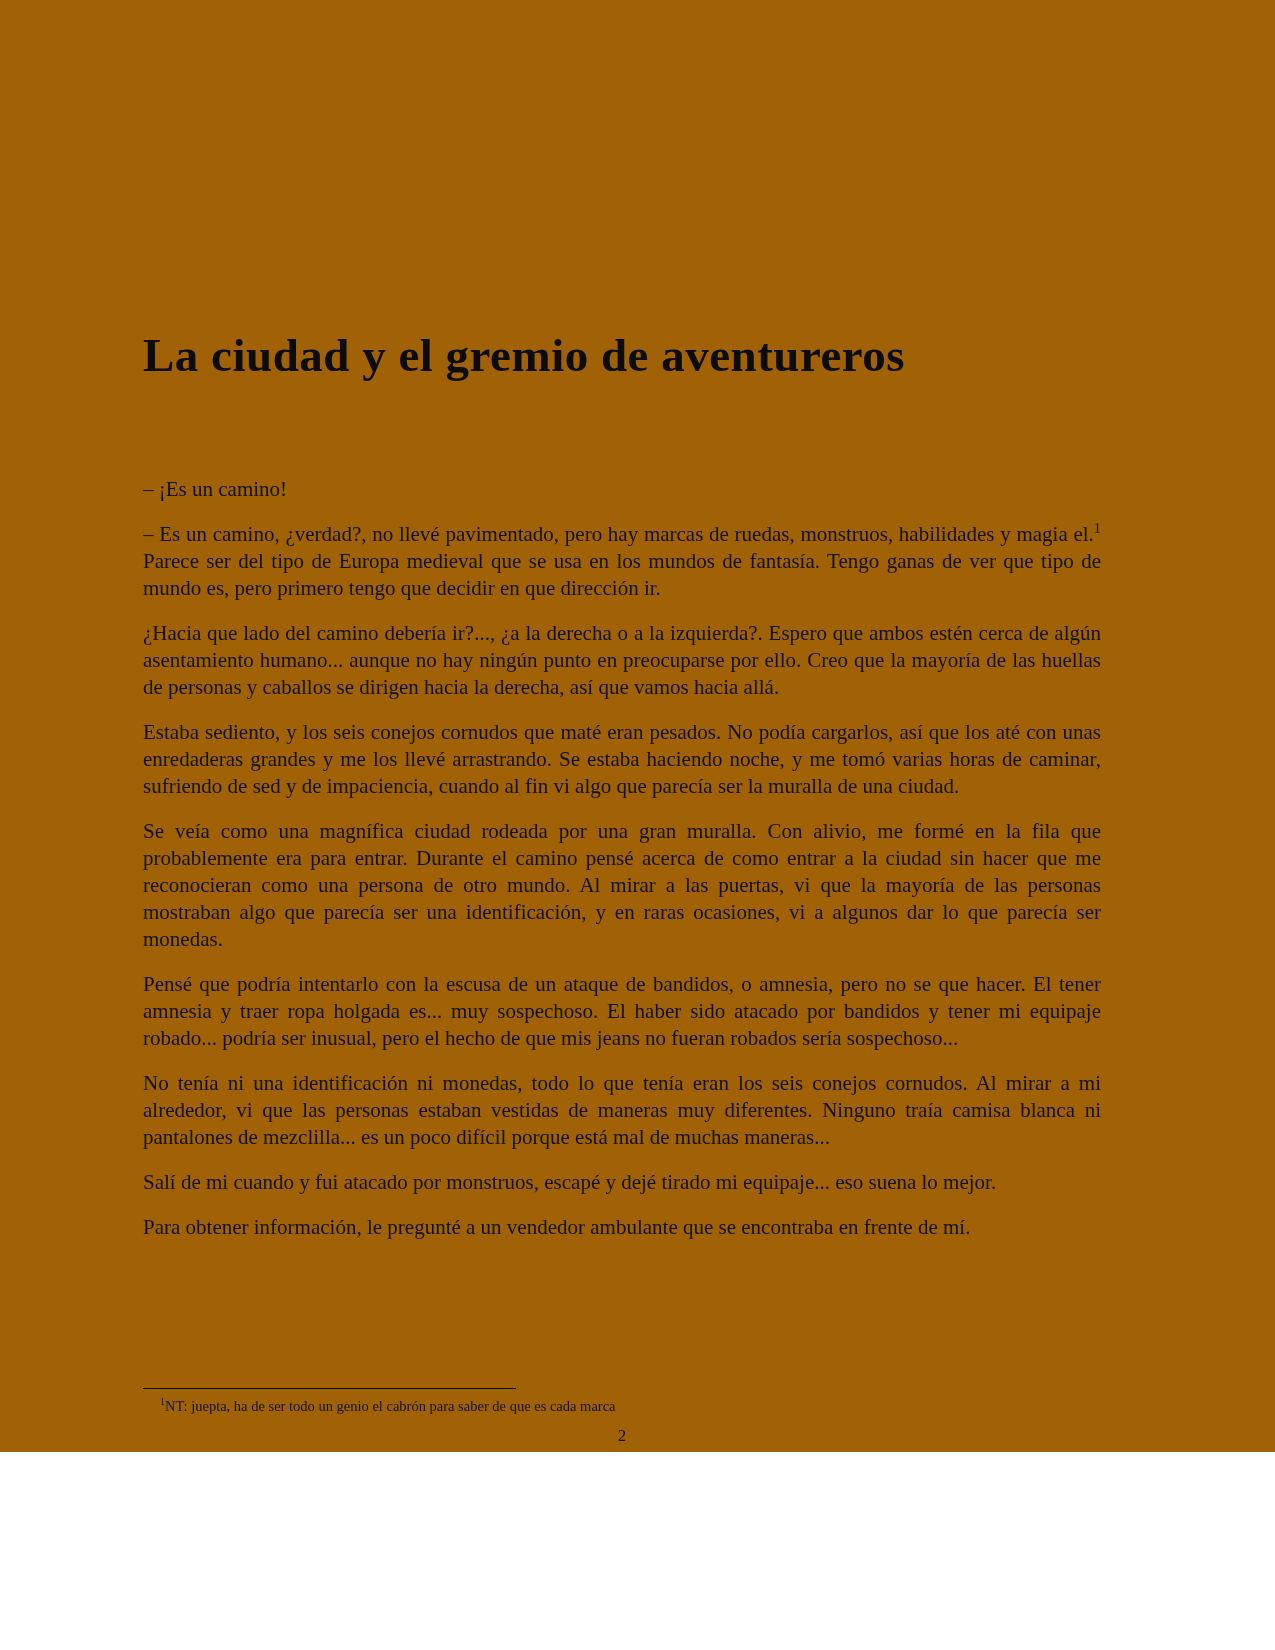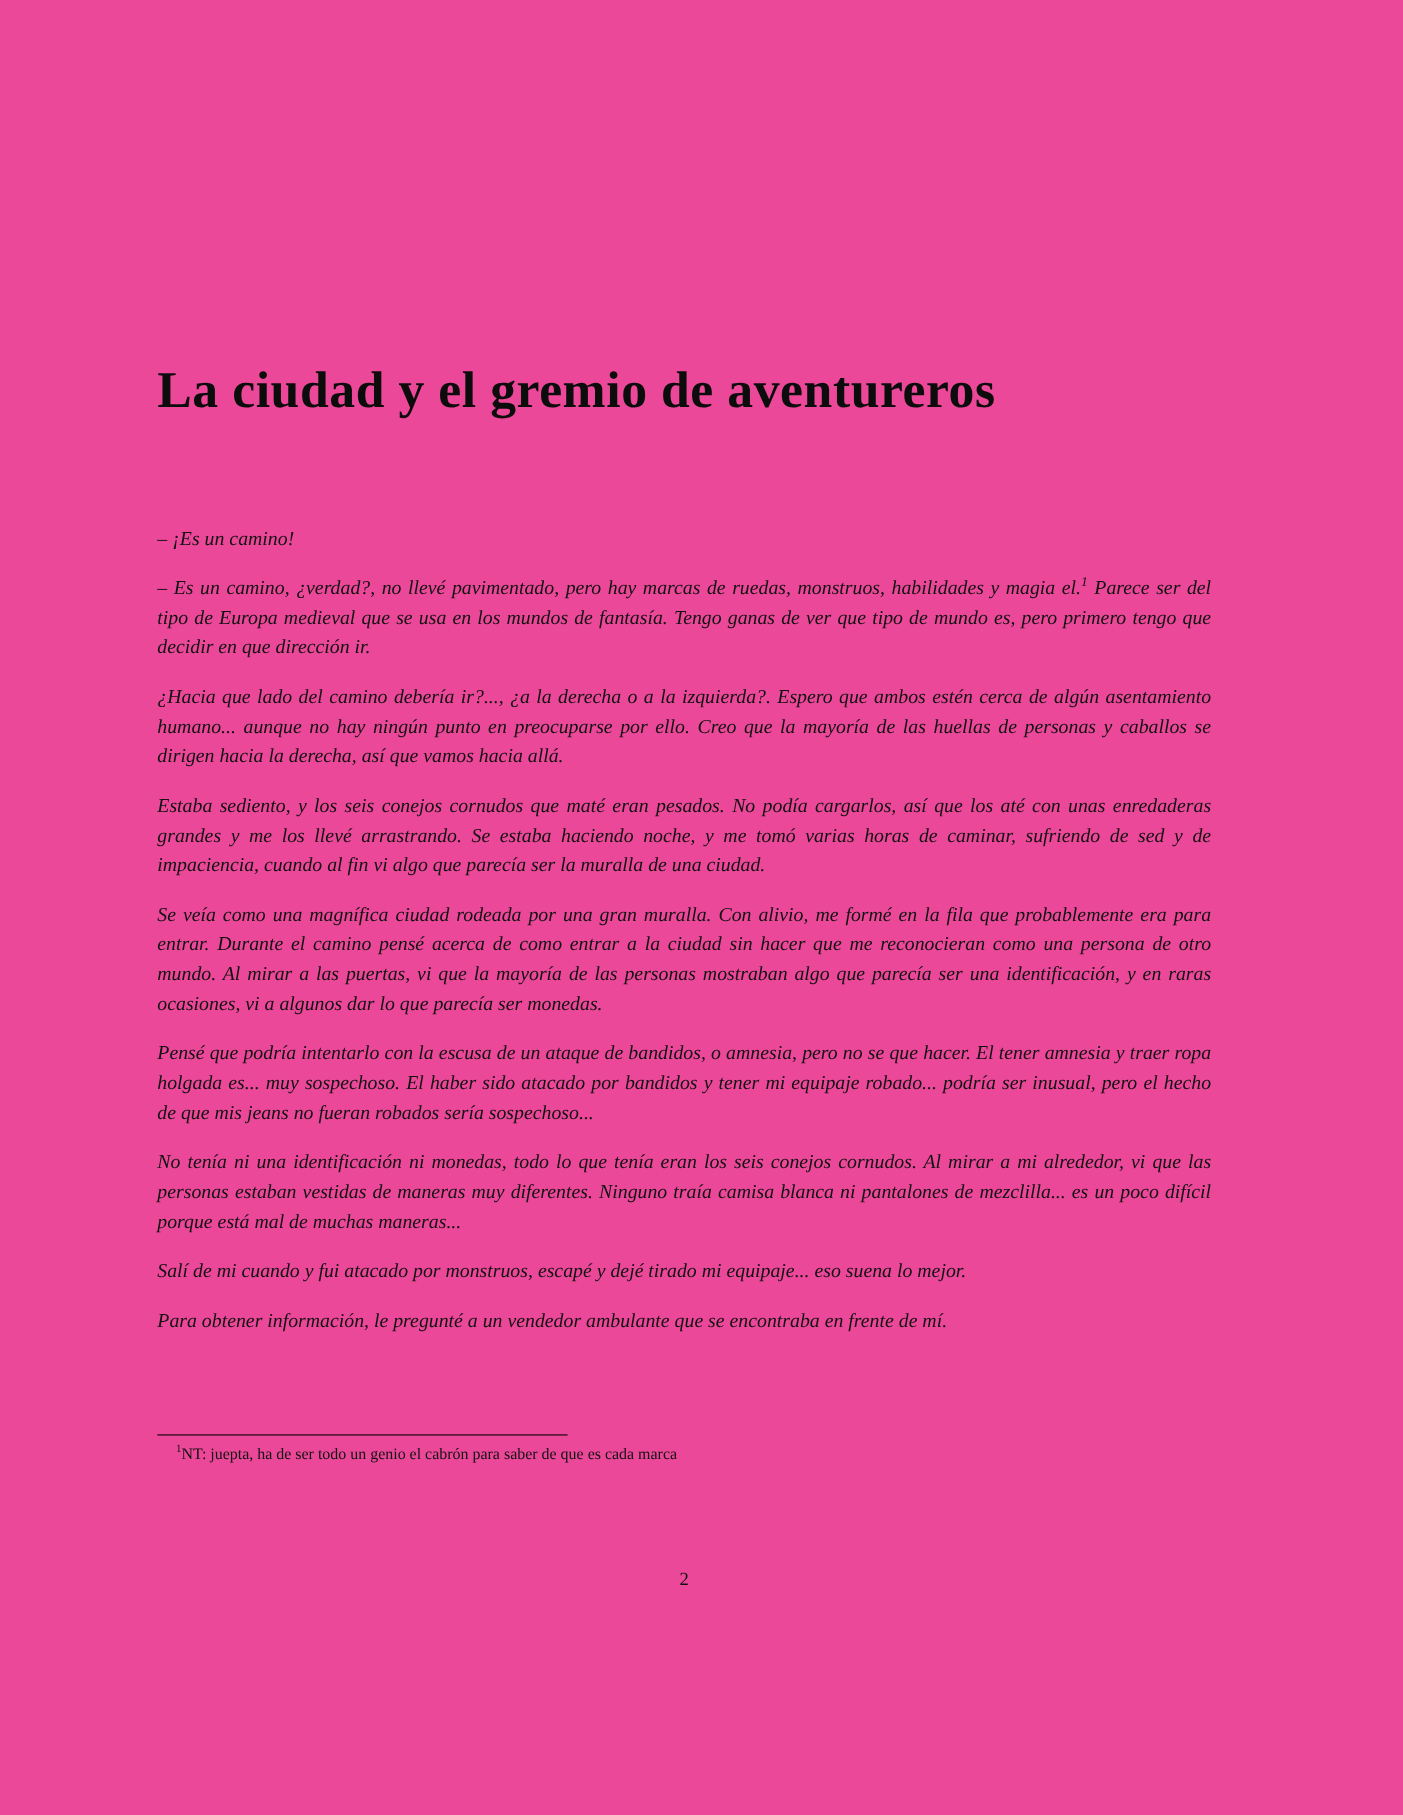--- a/index.html
+++ b/index.html
@@ -3,56 +3,55 @@
 <meta charset="utf-8">
 <style>
   html, body {
     margin: 0;
     padding: 0;
     background: #ffffff;
   }
   .page {
     position: relative;
     width: 1275px;
-    height: 1650px;
-    background: #ec4899;
+    height: 1452px;
+    background: #a16207;
     color: #111111;
     font-family: "Liberation Serif", "DejaVu Serif", serif;
     overflow: hidden;
   }
   .text-block {
     position: absolute;
     left: 143px;
     top: 331px;
     width: 958px;
   }
   h1.doc-title {
     font-size: 47px;
     line-height: 1.05;
     font-weight: bold;
     margin: 0 0 96px 0;
     letter-spacing: 0.5px;
     color: #0c0c0c;
   }
   p.para {
-    font-size: 18px;
+    font-size: 21px;
     line-height: 27px;
     text-align: justify;
     margin: 0 0 18px 0;
-    font-style: italic;
   }
   sup.fn-mark {
     font-size: 68%;
     line-height: 0;
     vertical-align: super;
   }
   .footnote-area {
     position: absolute;
     left: 143px;
-    top: 1304px;
+    top: 1388px;
     width: 958px;
   }
   .footnote-rule {
     width: 373px;
     height: 0;
     border-top: 1.6px solid #000000;
   }
   p.footnote-text-line {
     margin: 7px 0 0 0;
     padding-left: 17px;

